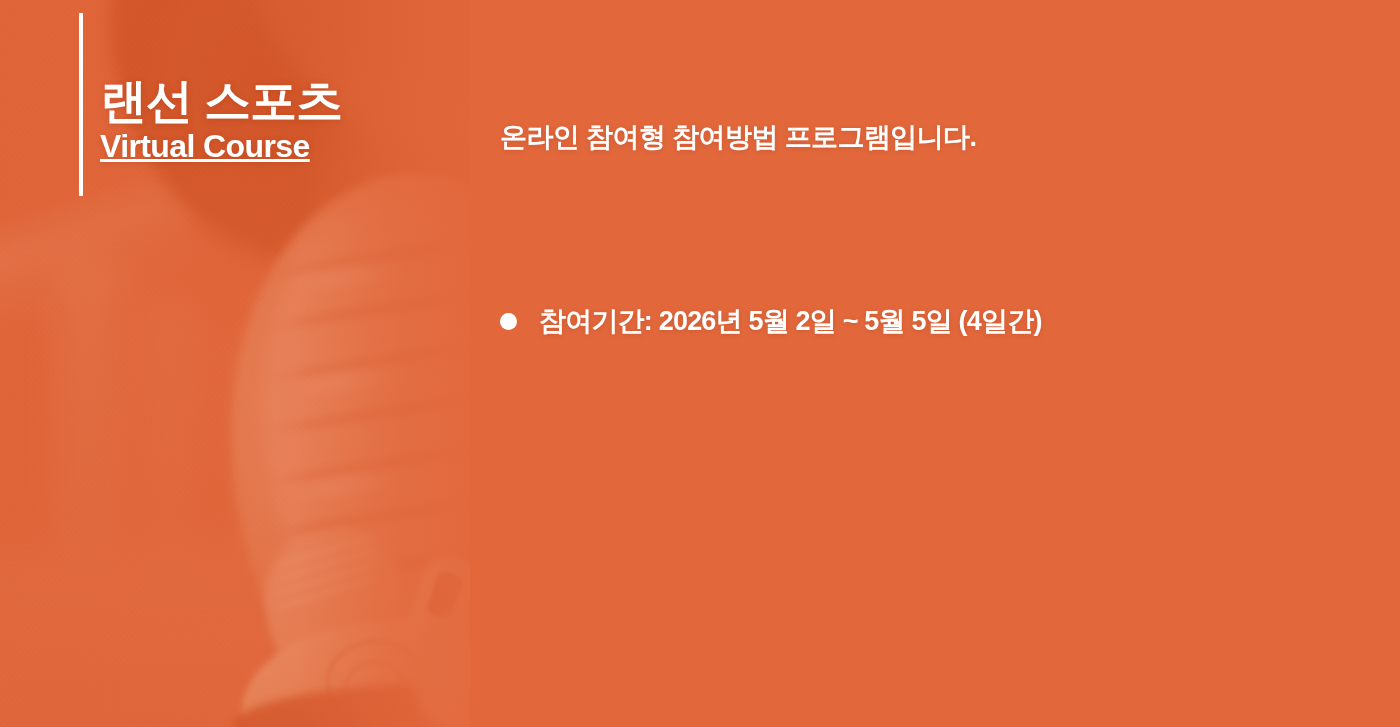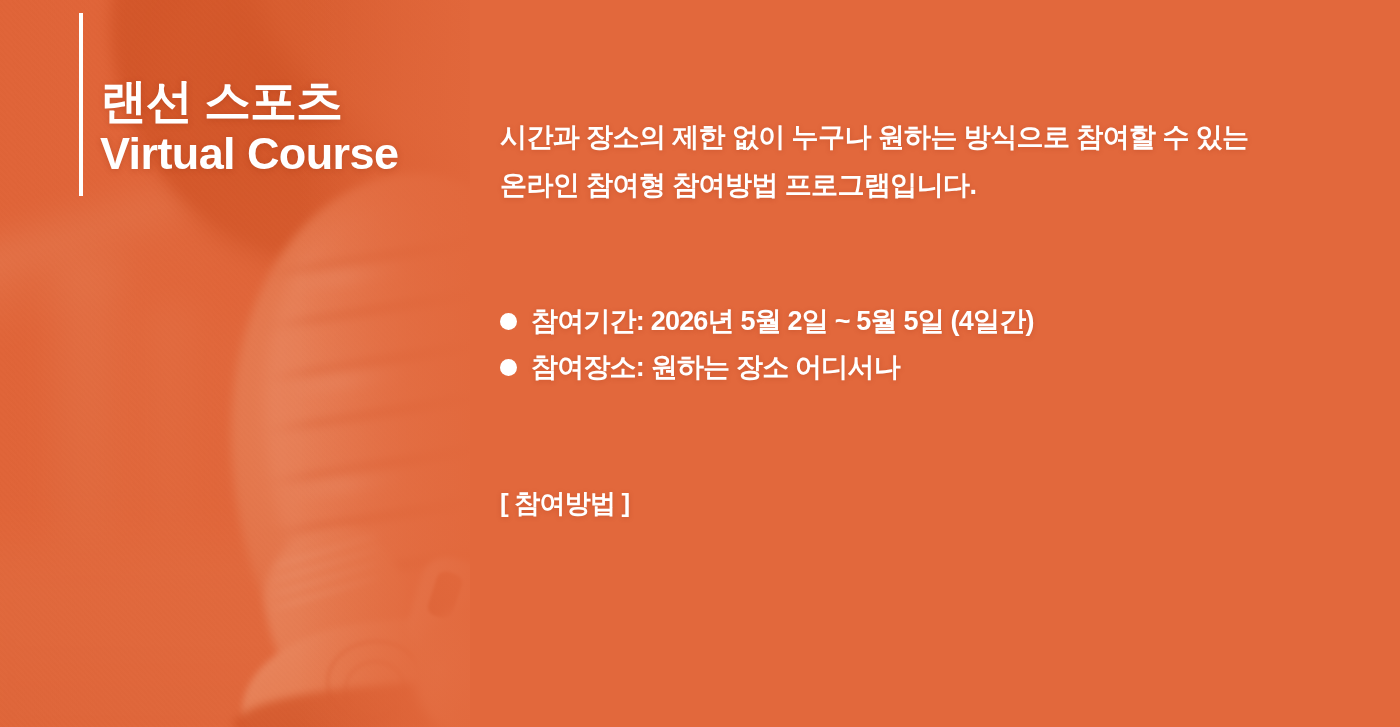--- a/index.html
+++ b/index.html
@@ -239,39 +239,40 @@
   }
 
   .titles{ position:absolute; left:100px; top:76px; }
   .title-ko{
     font-size:47px; font-weight:700; color:#ffffff;
     letter-spacing:-1px; line-height:1.08;
     white-space:nowrap;
     text-shadow:0 1px 6px rgba(150,48,18,.30);
   }
   .title-en{
-    font-size:45px; font-weight:700; color:#ffffff;
+    font-size:32px; font-weight:700; color:#ffffff;
     letter-spacing:-.6px; line-height:1.12;
     margin-top:2px; white-space:nowrap;
     text-shadow:0 1px 6px rgba(150,48,18,.30);
+    text-decoration:underline;
   }
 
   .lead{
     position:absolute; left:500px; top:113px;
     color:#ffffff; font-size:27px; font-weight:700;
     line-height:48px; letter-spacing:-.6px;
     text-shadow:0 1px 5px rgba(150,48,18,.26);
     white-space:nowrap;
   }
 
   .facts{
     position:absolute; left:500px; top:298px;
   }
   .fact{
-    display:flex; align-items:flex-start; gap:14px;
+    display:flex; align-items:flex-start; gap:22px;
     color:#ffffff; font-size:27px; font-weight:700;
     line-height:46px; letter-spacing:-.8px;
     white-space:nowrap;
     text-shadow:0 1px 5px rgba(150,48,18,.26);
   }
   .dot{
     width:17px; height:17px; margin-top:15px;
     border-radius:50%; background:#ffffff; flex:none;
   }
 
@@ -354,33 +355,27 @@
   <div class="content">
 
     <div class="accent-bar"></div>
 
     <div class="titles">
       <div class="title-ko">랜선 스포츠</div>
       <div class="title-en">Virtual Course</div>
     </div>
 
     <div class="lead">
-      <div>시간과 장소의 제한 없이 누구나 원하는 방식으로 참여할 수 있는</div>
       <div>온라인 참여형 참여방법 프로그램입니다.</div>
     </div>
 
     <div class="facts">
       <div class="fact">
         <span class="dot"></span>
         <span>참여기간: 2026년 5월 2일 ~ 5월 5일 (4일간)</span>
       </div>
-      <div class="fact">
-        <span class="dot"></span>
-        <span>참여장소: 원하는 장소 어디서나</span>
-      </div>
     </div>
 
     <div class="howto">
-      <div class="howto-title">[ 참여방법 ]</div>
     </div>
 
   </div>
 </div>
 
 </body></html>

